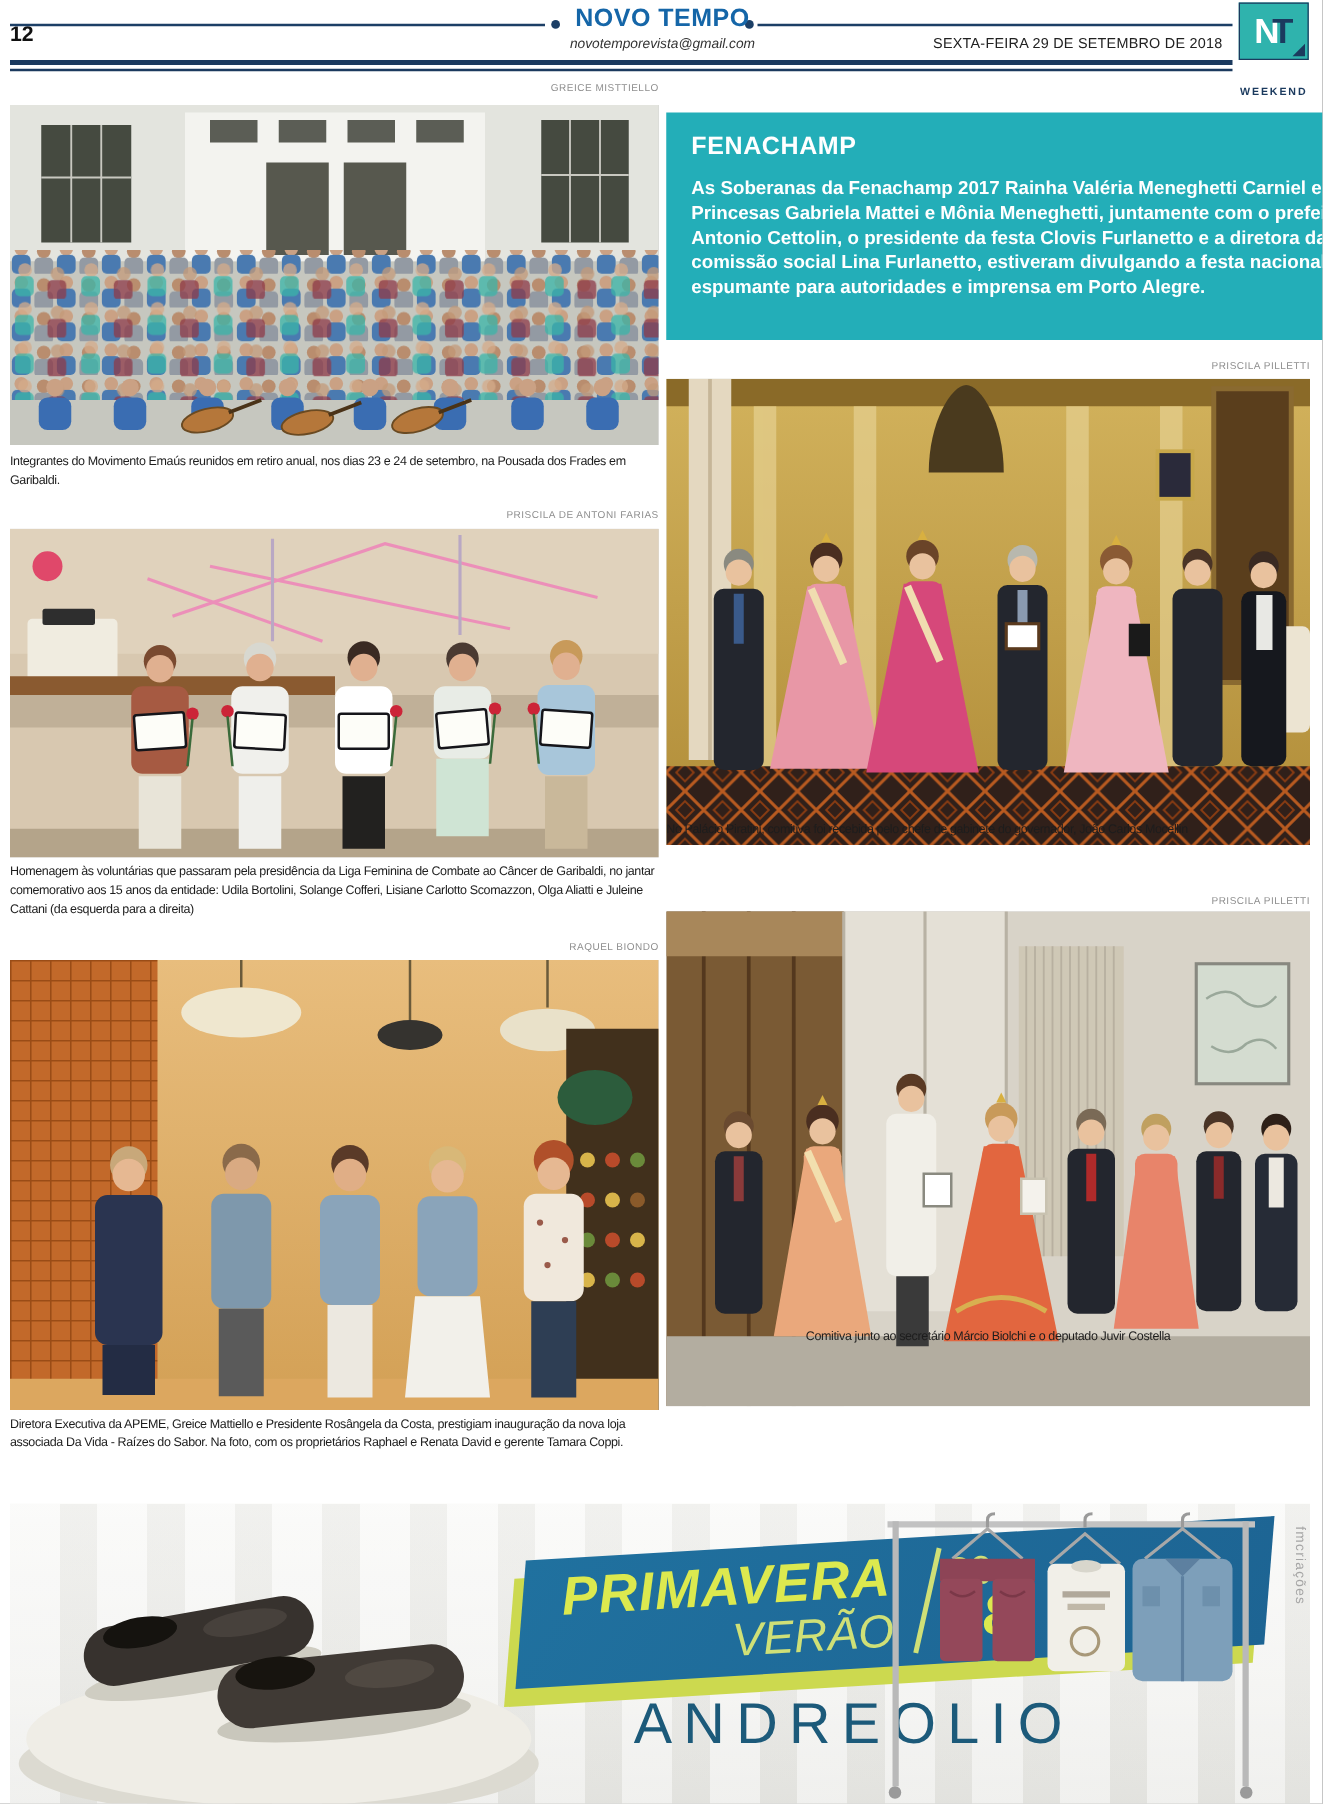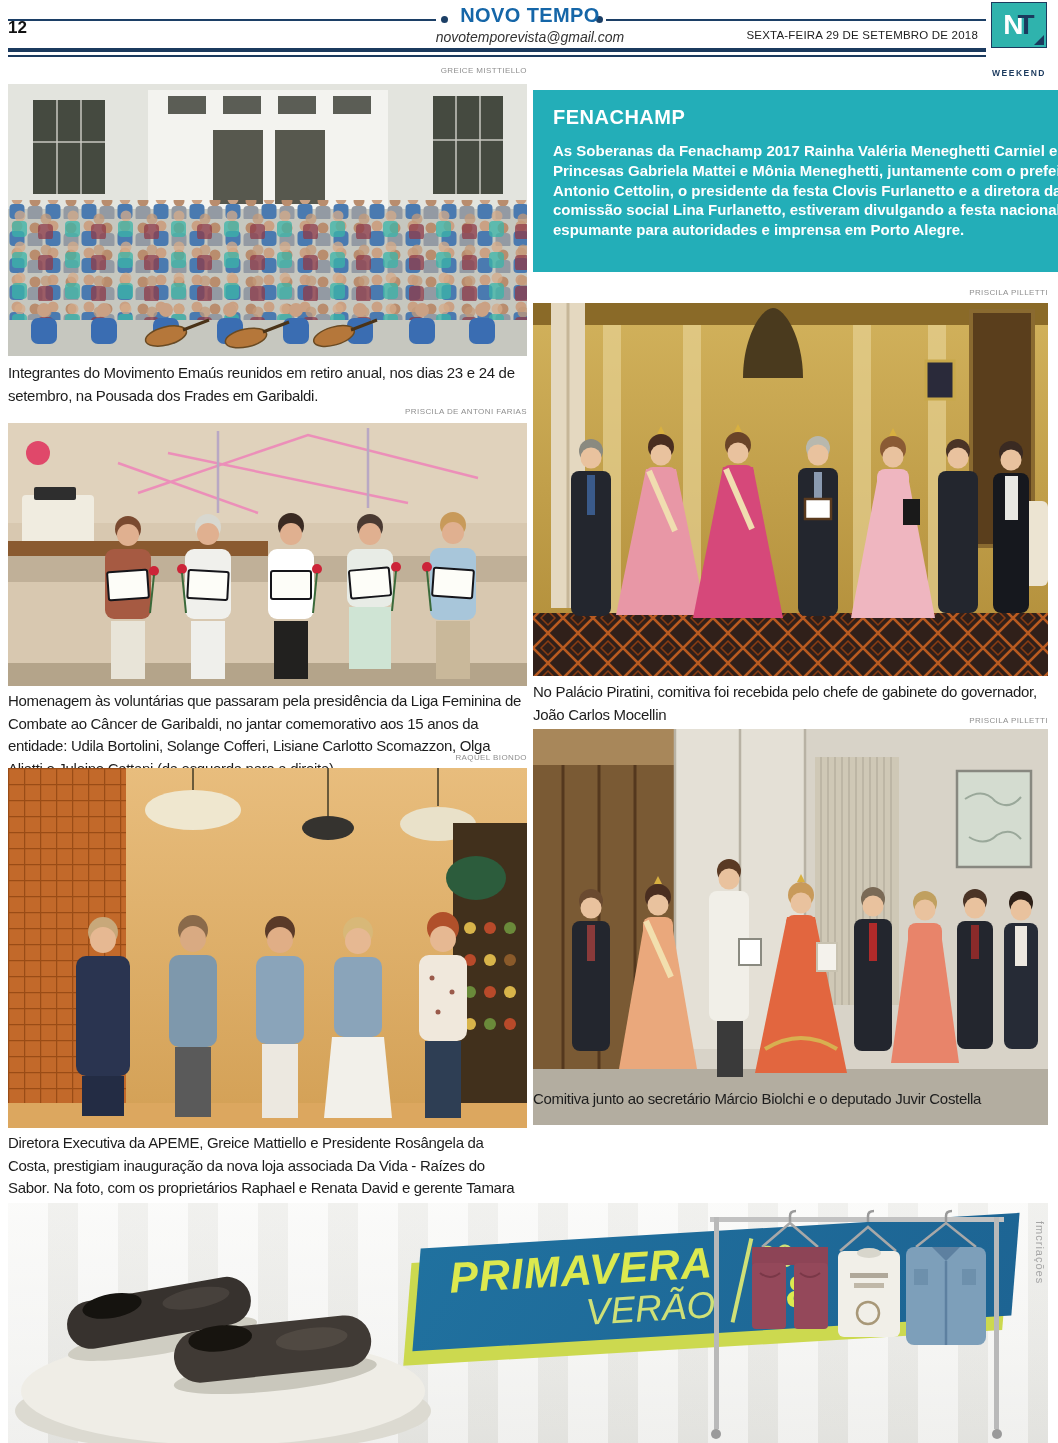--- a/index.html
+++ b/index.html
@@ -8,35 +8,35 @@
   
   .page-num{position:absolute;left:8px;top:18px;font-size:17px;font-weight:bold;color:#111;}
   .mast-line{position:absolute;top:19px;height:2px;background:#1c3f66;}
   .mast-line.left{left:8px;width:428px;}
   .mast-line.right{left:606px;width:380px;}
   .mast-dot{position:absolute;top:16px;width:7px;height:7px;border-radius:50%;background:#1c3f66;}
   .mast-dot.d1{left:441px;} .mast-dot.d2{left:596px;}
   .masthead{position:absolute;left:380px;width:300px;top:4px;text-align:center;
             font-size:20px;font-weight:bold;color:#1566a8;letter-spacing:.4px;}
   .email{position:absolute;left:380px;width:300px;top:29px;text-align:center;
-         font-size:14px;font-style:italic;color:#333;}
+         font-size:11px;font-style:italic;color:#333;}
   .date{position:absolute;right:80px;top:29px;font-size:11.5px;color:#222;letter-spacing:.2px;}
   .rule{position:absolute;left:8px;right:72px;top:48px;height:3px;
         border-top:4px solid #1b3a5e;border-bottom:2px solid #1b3a5e;}
   .nt-logo{position:absolute;right:10px;top:2px;width:58px;height:58px;background:#fff;z-index:3;text-align:center;}
   .nt-box{width:54px;height:44px;margin:0 auto;background:#2fb3ad;border:1px solid #1b3a5e;
           display:flex;align-items:center;justify-content:center;position:relative;}
   .nt-box .n{color:#ffffff;font-size:28px;font-weight:bold;line-height:1;}
   .nt-box .t{color:#1b3a5e;font-size:28px;font-weight:bold;line-height:1;margin-left:-6px;}
   .nt-corner{position:absolute;right:2px;bottom:2px;width:0;height:0;
              border-left:10px solid transparent;border-bottom:10px solid #1b3a5e;}
   .nt-label{font-size:8.5px;font-weight:bold;color:#1b3a5e;letter-spacing:1.5px;margin-top:20px;}
   
   .credit{position:absolute;font-size:8px;color:#8f8f8f;text-align:right;letter-spacing:.4px;}
-  .caption{position:absolute;font-size:15px;line-height:1.5;color:#1d1d1d;letter-spacing:-.3px;}
+  .caption{position:absolute;font-size:10px;line-height:1.5;color:#1d1d1d;letter-spacing:-.3px;}
   .photo{position:absolute;overflow:hidden;background:#ddd;}
   .photo svg{display:block;width:100%;height:100%;}
   .fenachamp{position:absolute;left:533px;top:90px;width:583px;height:182px;background:#23aeb8;
              box-sizing:border-box;padding:16px 20px;color:#ffffff;}
   .fenachamp h2{margin:0 0 12px 0;font-size:20px;letter-spacing:.5px;}
   .fenachamp p{margin:0;font-size:15px;font-weight:bold;line-height:1.32;}
   
   .ad{position:absolute;left:8px;top:1203px;width:1040px;height:240px;overflow:hidden;
       background:linear-gradient(180deg,#f7f7f5 0%,#ededea 60%,#e4e4e0 100%);}
   .ad .stripes{position:absolute;inset:0;opacity:.5;
@@ -381,21 +381,21 @@
         <g>
             <circle cx="478" cy="150" r="12" fill="#3a2a22"></circle>
             <circle cx="478" cy="157" r="10.5" fill="#e9c29e"></circle>
             <rect x="460" y="170" width="36" height="140" rx="8" fill="#16181e"></rect>
             <rect x="472" y="173" width="13" height="44" fill="#e8e8e4"></rect>
           </g>
       </g>
     </svg>
   </div>
 
-  <div class="caption" style="left:533px;top:681px;width:515px;">No Palácio Piratini, comitiva foi recebida pelo chefe de gabinete do governador, João Carlos Mocellin</div>
+  <div class="caption" style="left:533px;top:656px;width:515px;">No Palácio Piratini, comitiva foi recebida pelo chefe de gabinete do governador, João Carlos Mocellin</div>
 
   <div class="credit" style="left:533px;top:716px;width:515px;">PRISCILA PILLETTI</div>
 
   <div class="photo" style="left:533px;top:729px;width:515px;height:396px;">
     <svg viewBox="0 0 515 396" preserveAspectRatio="none">
       <rect width="515" height="396" fill="#d8d3c8"></rect>
       <rect x="0" y="0" width="142" height="396" fill="#7a5a34"></rect>
       <path d="M30 0V396 M66 0V396 M102 0V396" stroke="#54381e" stroke-width="3"></path>
       <rect x="0" y="0" width="142" height="36" fill="#a8875a"></rect>
       <rect x="142" y="0" width="130" height="320" fill="#e4e0d6"></rect>
@@ -460,21 +460,21 @@
         <g>
             <circle cx="488" cy="174" r="12" fill="#2e2018"></circle>
             <circle cx="488" cy="181" r="10.5" fill="#e9c29e"></circle>
             <rect x="471" y="194" width="34" height="126" rx="8" fill="#262b36"></rect>
             <rect x="482" y="197" width="12" height="40" fill="#ece8e0"></rect>
           </g>
       </g>
     </svg>
   </div>
 
-  <div class="caption" style="left:533px;top:1088px;width:515px;">Comitiva junto ao secretário Márcio Biolchi e o deputado Juvir Costella</div>
+  <div class="caption" style="left:533px;top:1062px;width:515px;text-align:center;">Comitiva junto ao secretário Márcio Biolchi e o deputado Juvir Costella</div>
 
   <div class="ad">
     <div class="stripes"></div>
 
     <div class="shoes">
       <svg viewBox="0 0 460 240" preserveAspectRatio="none">
         <ellipse cx="215" cy="208" rx="208" ry="42" fill="#dcdad1"></ellipse>
         <ellipse cx="215" cy="188" rx="202" ry="54" fill="#efede6"></ellipse>
         <g transform="rotate(-10 150 110)">
           <ellipse cx="150" cy="136" rx="96" ry="15" fill="#cfcdc2"></ellipse>
@@ -500,20 +500,21 @@
           <span class="bn-verao">VERÃO</span>
         </div>
         <div class="bn-slash"></div>
         <div class="bn-year">
           <span class="bn-20">20</span>
           <span class="bn-18">18</span>
         </div>
       </div>
     </div>
 
+    <div class="ad-brand">ANDREOLIO</div>
 
     <div class="rack">
       <svg viewBox="0 0 320 240" preserveAspectRatio="none">
         <rect x="10" y="14" width="294" height="5" fill="#c2c2c2"></rect>
         <rect x="14" y="14" width="5" height="212" fill="#b9b9b9"></rect>
         <rect x="294" y="14" width="5" height="212" fill="#b9b9b9"></rect>
         <circle cx="16" cy="231" r="5" fill="#9a9a9a"></circle>
           <circle cx="297" cy="231" r="5" fill="#9a9a9a"></circle>
         <path d="M90 19v-6q0-5 6-5 M168 19v-6q0-5 6-5 M246 19v-6q0-5 6-5" stroke="#9a9a9a" stroke-width="2.5" fill="none"></path>
         <path d="M62 44L90 20L118 44 M140 48L168 24L196 48 M216 44L246 20L276 44" stroke="#a8a8a8" stroke-width="2.5" fill="none"></path>

